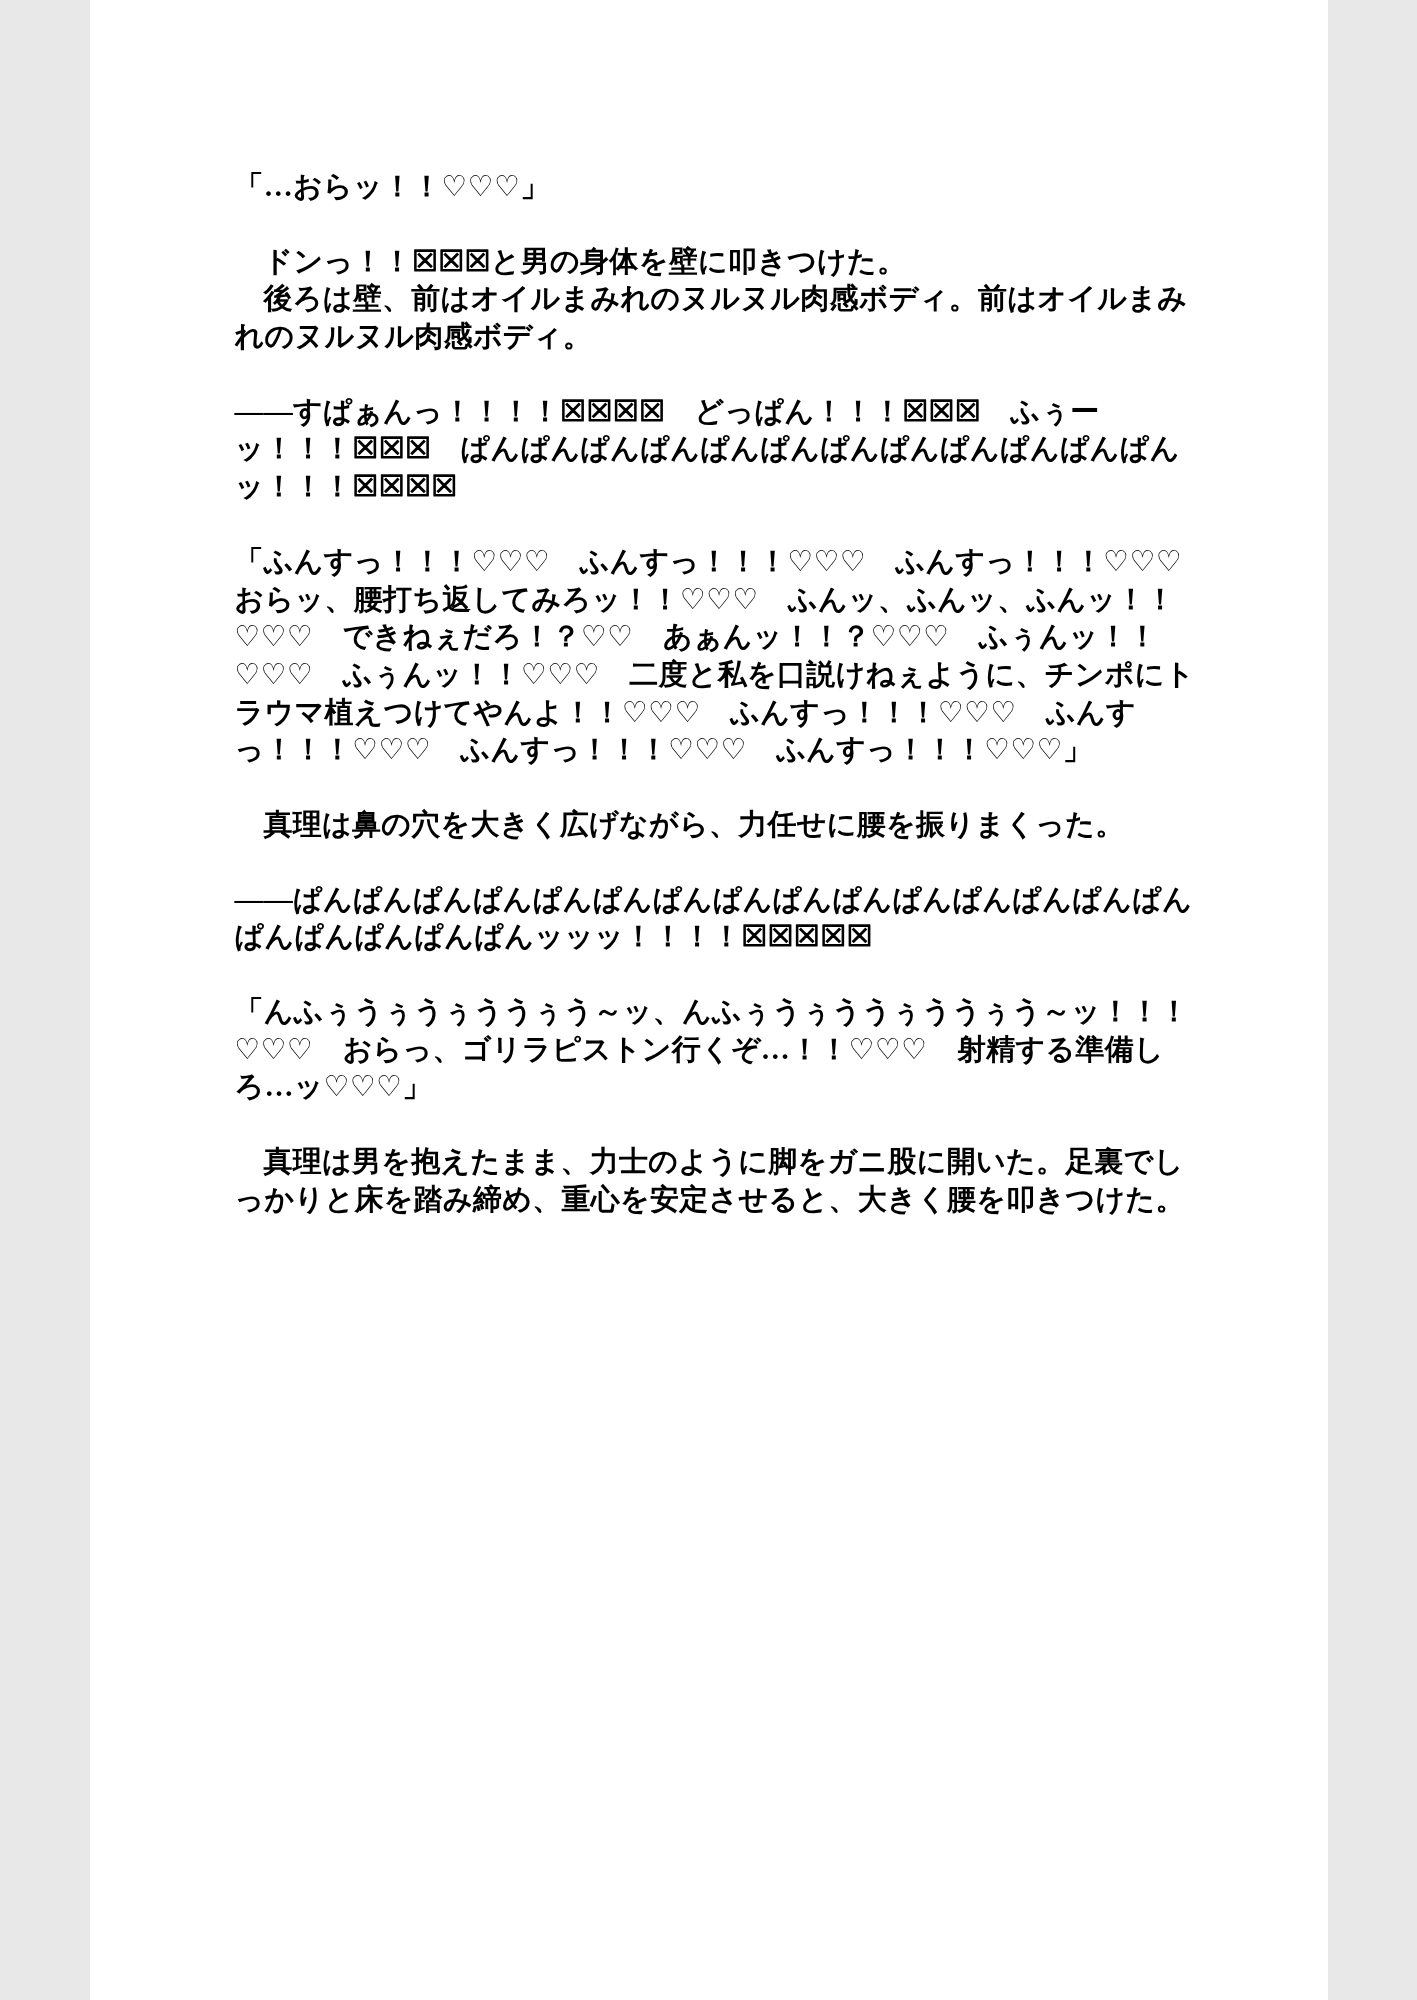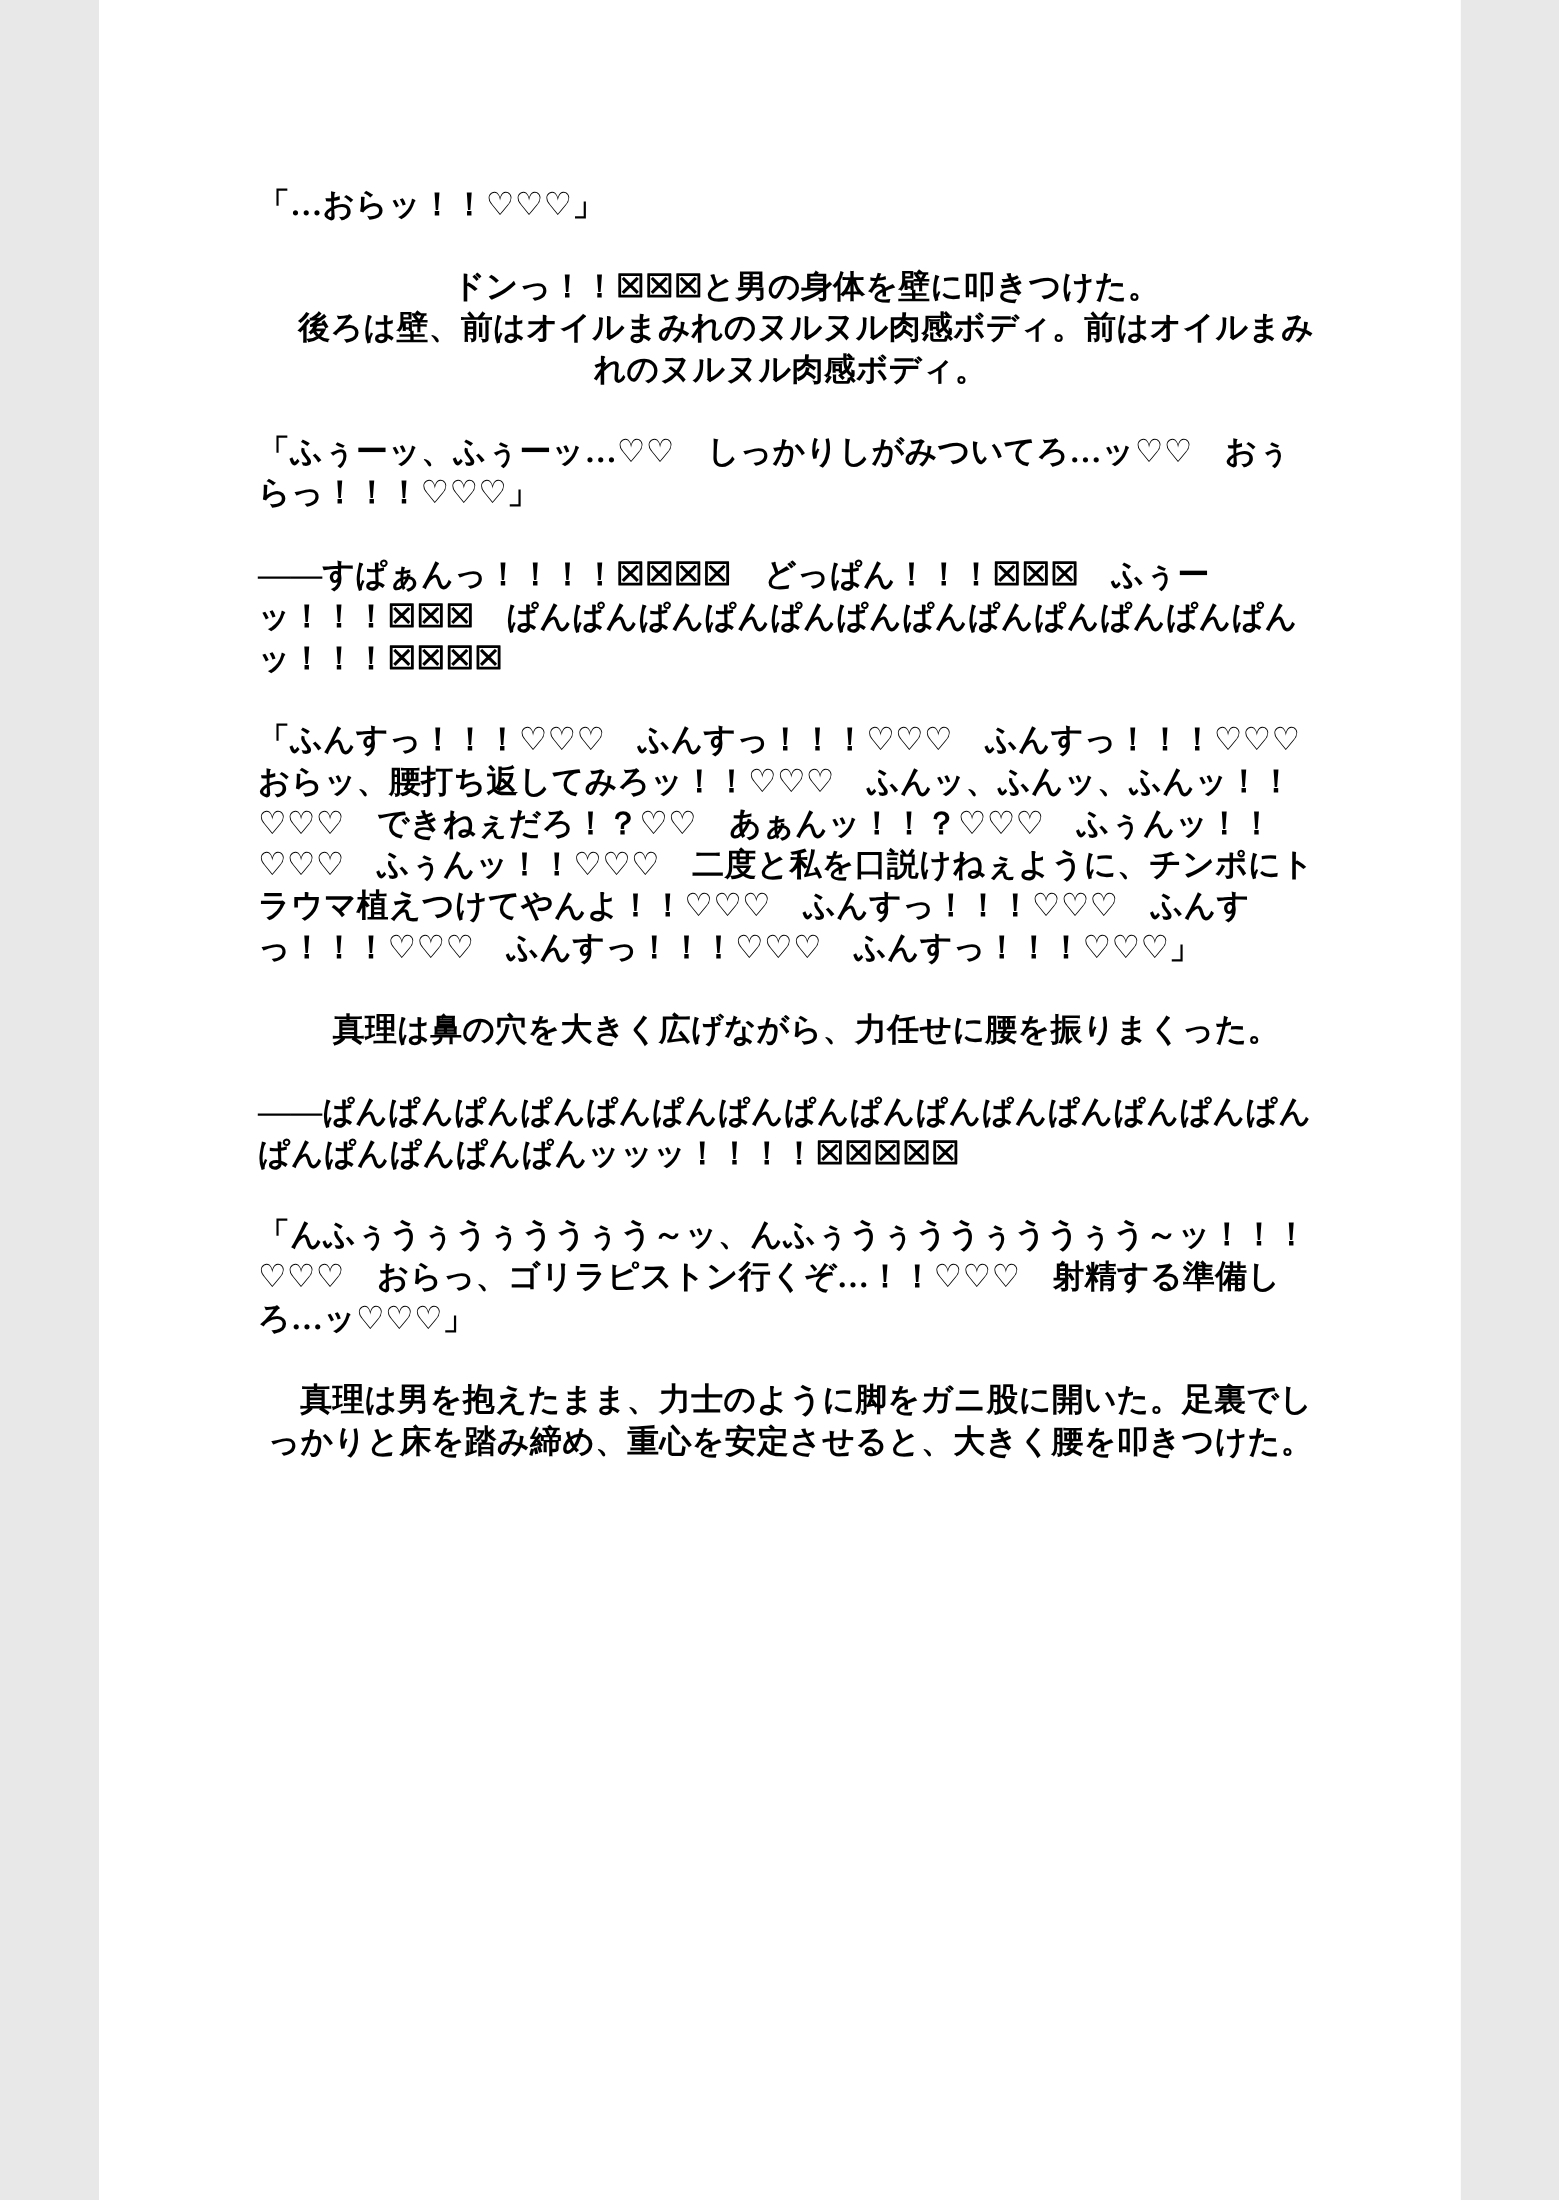--- a/index.html
+++ b/index.html
@@ -17,41 +17,38 @@
     padding: 168px 125px 0 120px;
     font-family: "Liberation Serif", "DejaVu Serif", serif;
     font-size: 29px;
     font-weight: 700;
     line-height: 1.30;
     color: #000000;
     letter-spacing: 0.01em;
   }
   .text-area p { margin: 0; }
   .block + .block { margin-top: 37px; }
-  p.narration { text-indent: 1em; text-align: center; }
+  p.narration { text-indent: 1em; }
   p.dialogue, p.sfx { text-indent: 0; }
 </style>
 </head>
 <body>
 
 <div class="page">
   <div class="text-area">
 
     <div class="block">
       <p class="dialogue">「…おらッ！！♡♡♡」</p>
     </div>
 
     <div class="block">
       <p class="narration">ドンっ！！☒☒☒と男の身体を壁に叩きつけた。</p>
       <p class="narration">後ろは壁、前はオイルまみれのヌルヌル肉感ボディ。前はオイルまみれのヌルヌル肉感ボディ。</p>
     </div>
 
-    <div class="block">
-      <p class="dialogue">「ふぅーッ、ふぅーッ…♡♡　しっかりしがみついてろ…ッ♡♡　おぅらっ！！！♡♡♡」</p>
-    </div>
 
     <div class="block">
       <p class="sfx">――すぱぁんっ！！！！☒☒☒☒　どっぱん！！！☒☒☒　ふぅーッ！！！☒☒☒　ぱんぱんぱんぱんぱんぱんぱんぱんぱんぱんぱんぱんッ！！！☒☒☒☒</p>
     </div>
 
     <div class="block">
       <p class="dialogue">「ふんすっ！！！♡♡♡　ふんすっ！！！♡♡♡　ふんすっ！！！♡♡♡　おらッ、腰打ち返してみろッ！！♡♡♡　ふんッ、ふんッ、ふんッ！！♡♡♡　できねぇだろ！？♡♡　あぁんッ！！？♡♡♡　ふぅんッ！！♡♡♡　ふぅんッ！！♡♡♡　二度と私を口説けねぇように、チンポにトラウマ植えつけてやんよ！！♡♡♡　ふんすっ！！！♡♡♡　ふんすっ！！！♡♡♡　ふんすっ！！！♡♡♡　ふんすっ！！！♡♡♡」</p>
     </div>
 
     <div class="block">

